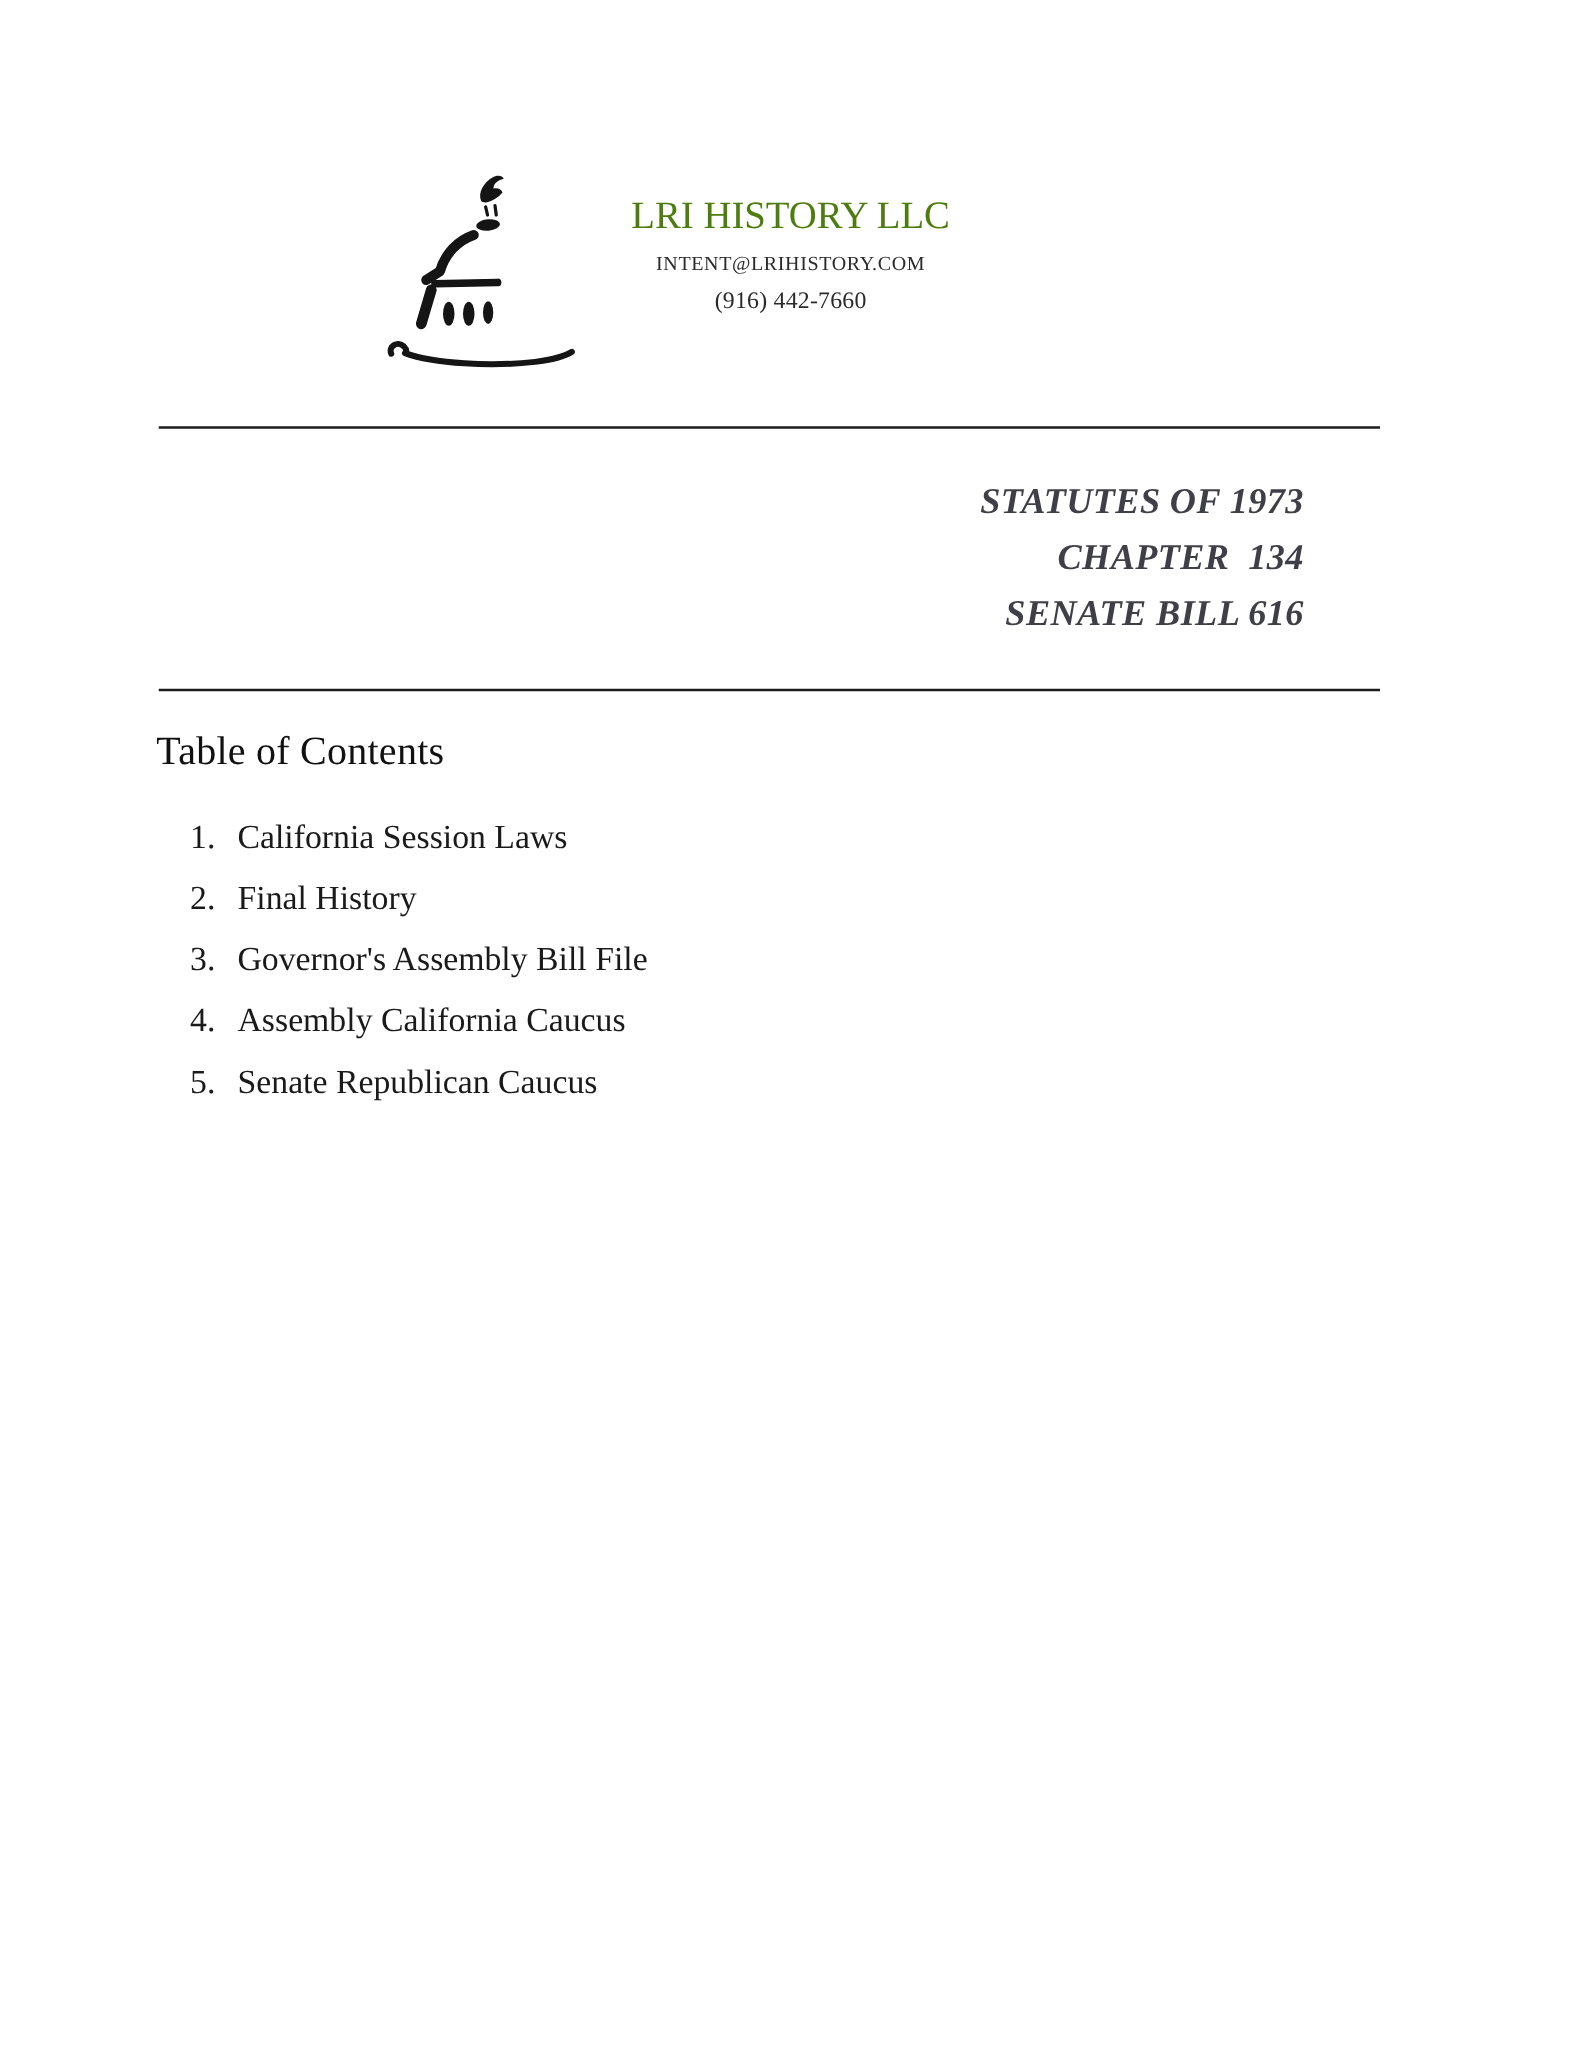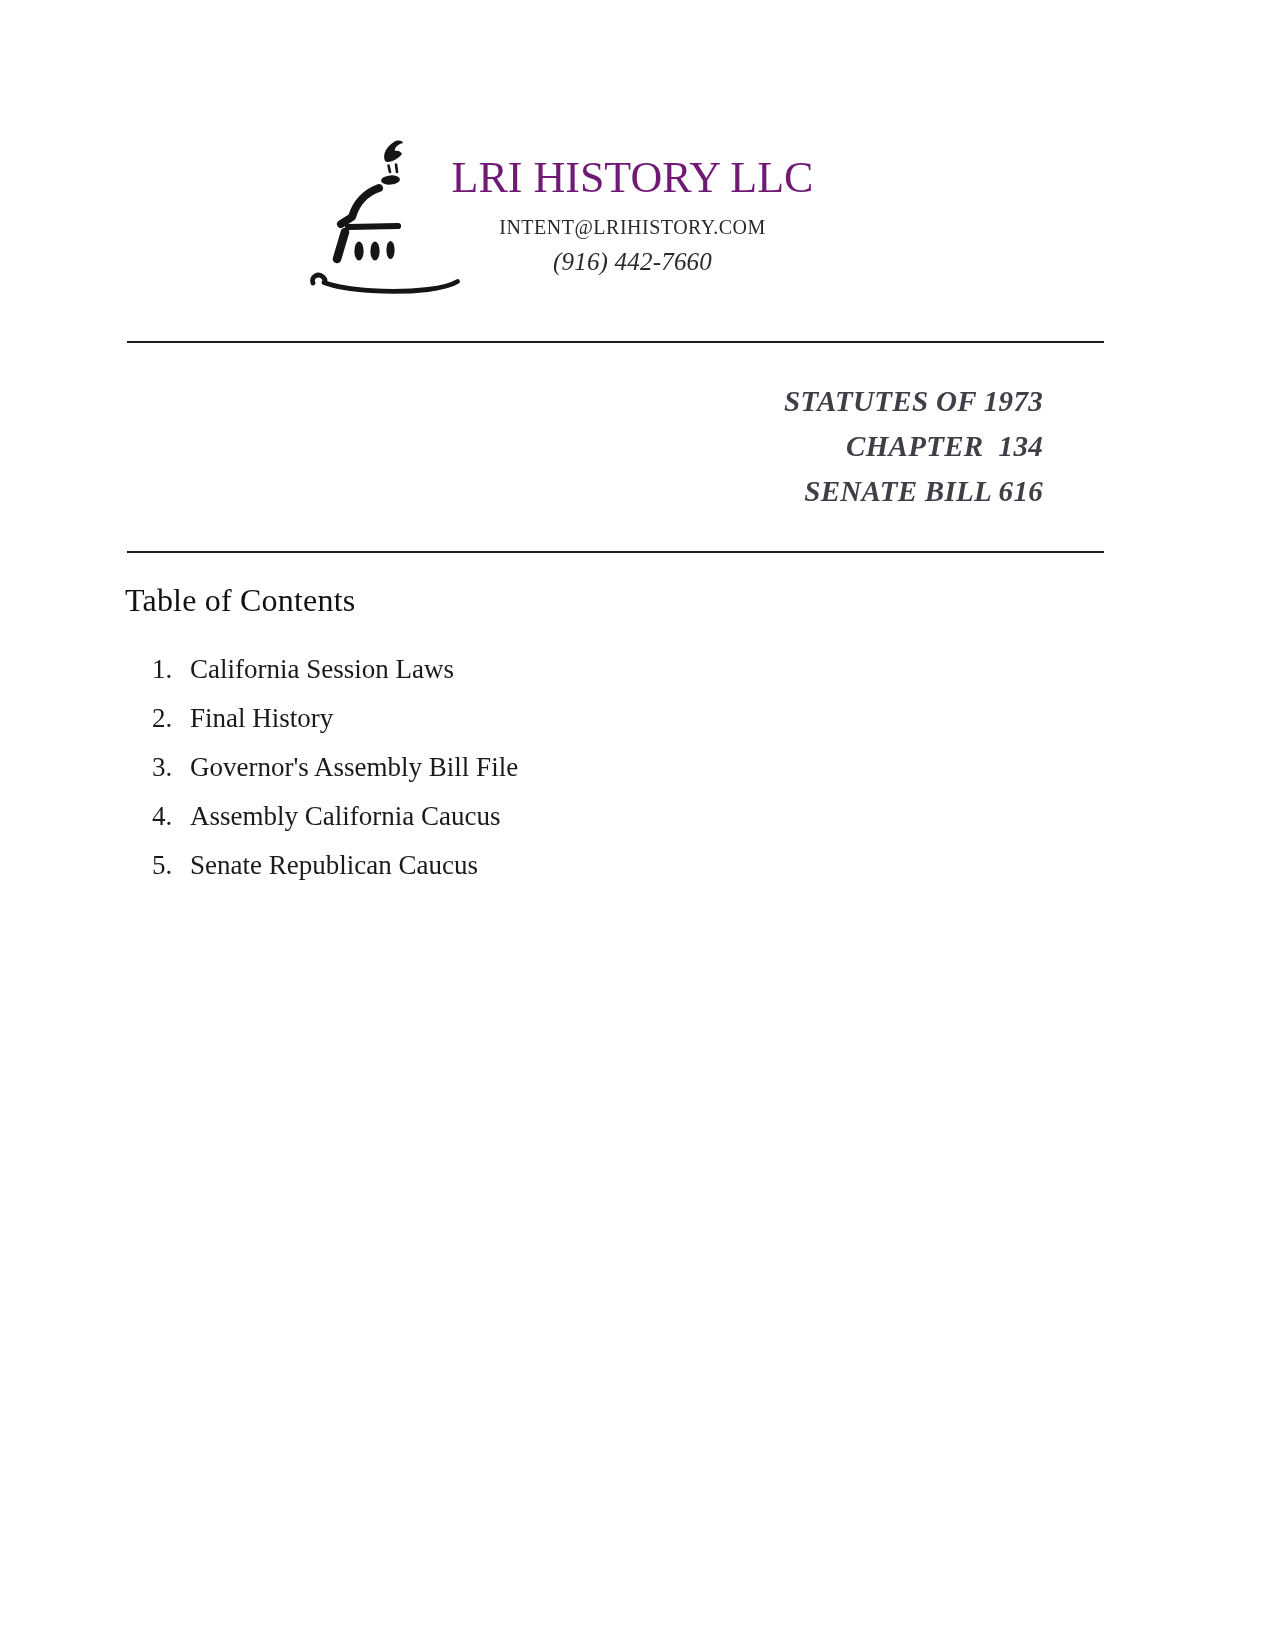--- a/index.html
+++ b/index.html
@@ -25,37 +25,37 @@
     height: 180px;
   }
   .header-text {
     position: absolute;
     left: 430px;
     top: 150px;
     width: 405px;
     text-align: center;
   }
   .company-name {
-    font-size: 44px;
+    font-size: 31px;
     line-height: 1;
     margin-top: 6px;
     letter-spacing: 0px;
-    color: #701a75;
+    color: #4d7c0f;
     white-space: pre;
   }
   .contact-line {
-    font-size: 20px;
+    font-size: 16px;
     line-height: 1.15;
     letter-spacing: 0.5px;
     color: #2a2a2a;
     margin-top: 16px;
     white-space: pre;
   }
   .contact-line.website { margin-top: 11px; }
-  .contact-line.phone   { margin-top: 9px; font-size: 25px; letter-spacing: 0.2px; font-style: italic; }
+  .contact-line.phone   { margin-top: 9px; font-size: 19px; letter-spacing: 0.2px; }
 
   
   .rule {
     position: absolute;
     left: 127px;
     width: 977px;
     height: 2px;
     background: #1c1c1c;
   }
   .rule-top    { top: 341px; }

